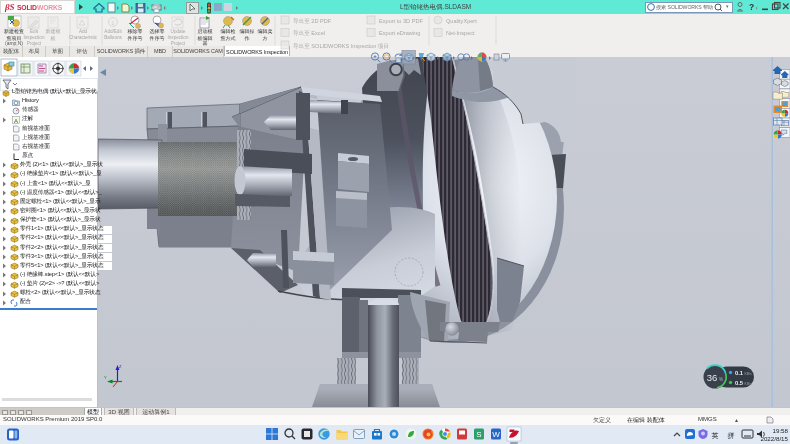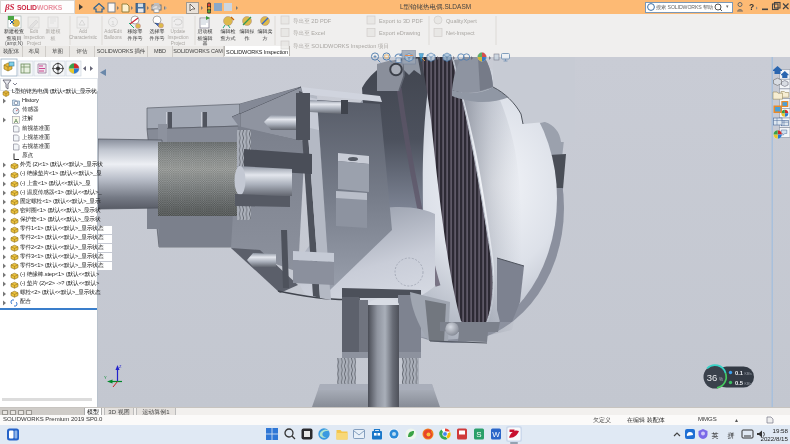--- a/index.html
+++ b/index.html
@@ -1,20 +1,20 @@
 <!DOCTYPE html>
 <html><head>
 <meta charset="utf-8">
 <style>
 * { margin:0; padding:0; box-sizing:border-box; }
 html,body { width:790px; height:444px; overflow:hidden; font-family:"Liberation Sans",sans-serif; background:#f0efee; }
 #page { position:relative; width:790px; height:444px; }
 .abs { position:absolute; }
 
-#titlebar { position:absolute; left:0; top:0; width:790px; height:14px; background:#fdba74; }
+#titlebar { position:absolute; left:0; top:0; width:790px; height:14px; background:#5eead4; }
 #logobox { position:absolute; left:0; top:0; width:75px; height:14px; background:#fdfdfd; border:1px solid #d8d6d3; }
 
 #ribbon { position:absolute; left:0; top:14px; width:790px; height:32px; background:#f0efee; overflow:visible; z-index:3; }
 
 #tabrow { position:absolute; left:0; top:46px; width:790px; height:11px; background:#f0efee; }
 .rtab { position:absolute; top:0; height:11px; font-size:5.5px; color:#444; text-align:center; line-height:11px; border-right:1px solid #cfccc8; background:#eae8e5; letter-spacing:-0.1px; }
 .rtab.active { background:#fff; border:1px solid #b9b6b2; border-bottom:none; color:#222; top:-1px; height:12px; line-height:12px; }
 
 #viewport { position:absolute; left:98px; top:57px; width:692px; height:350px; }
 

